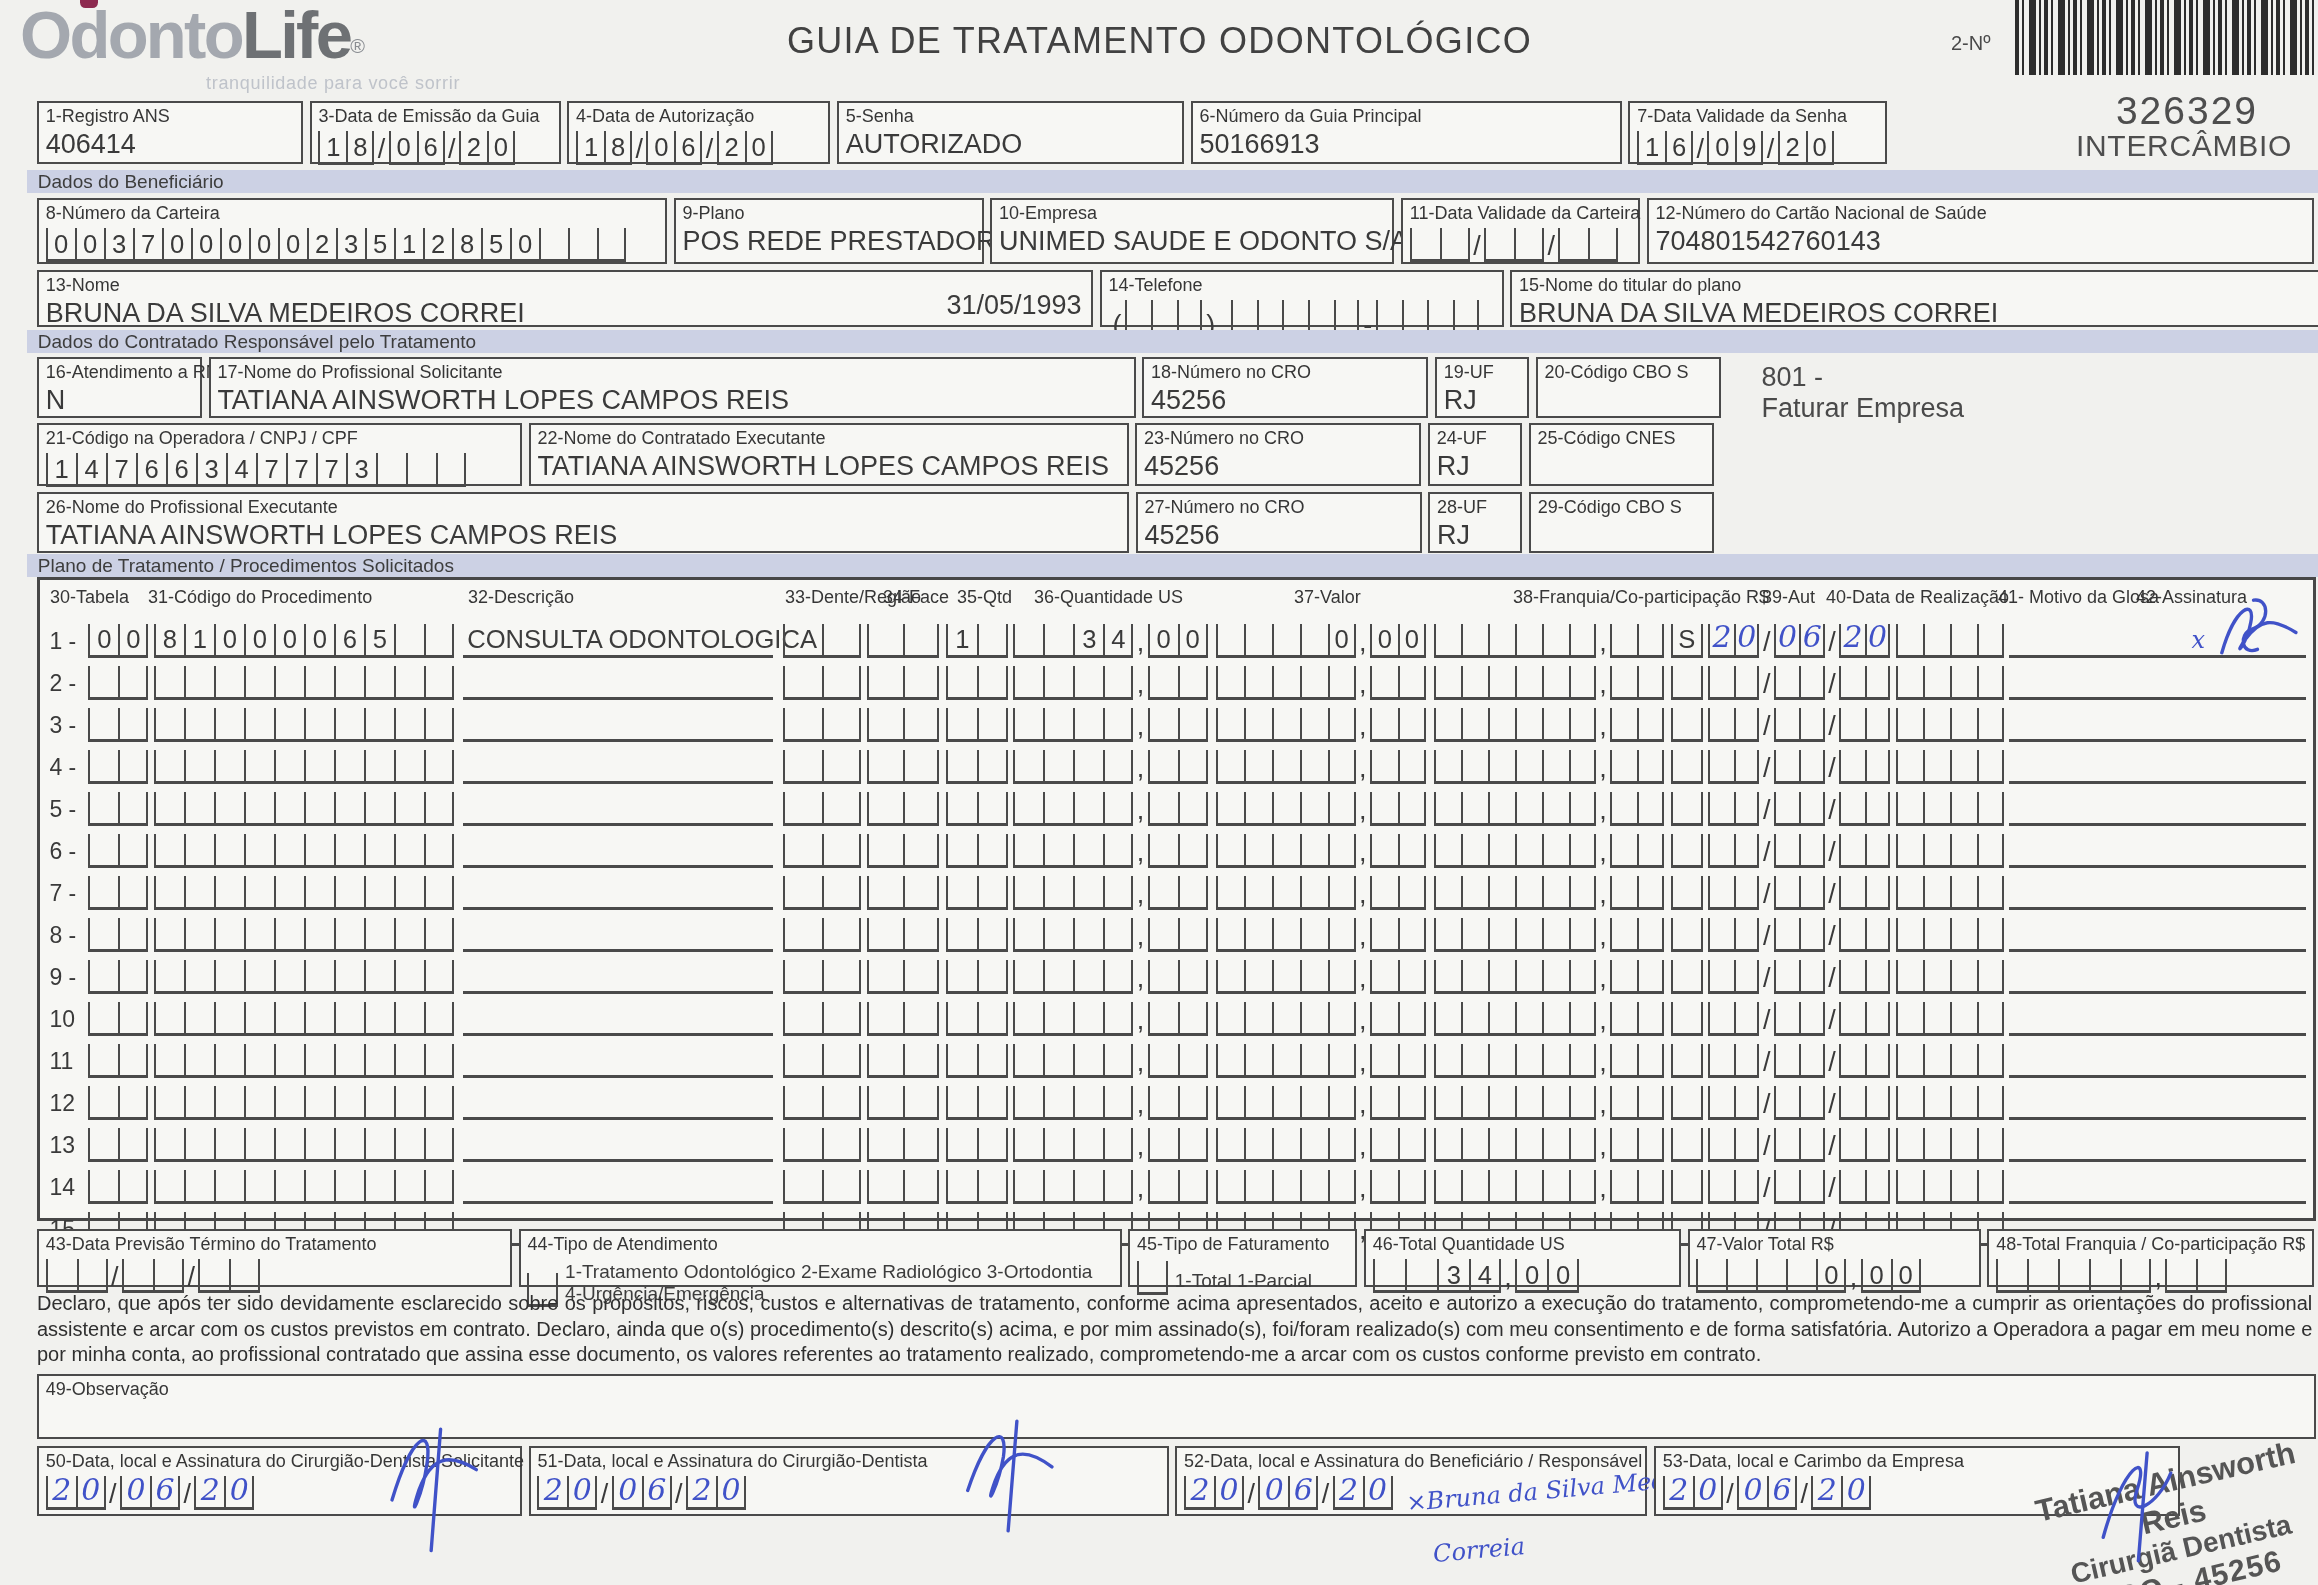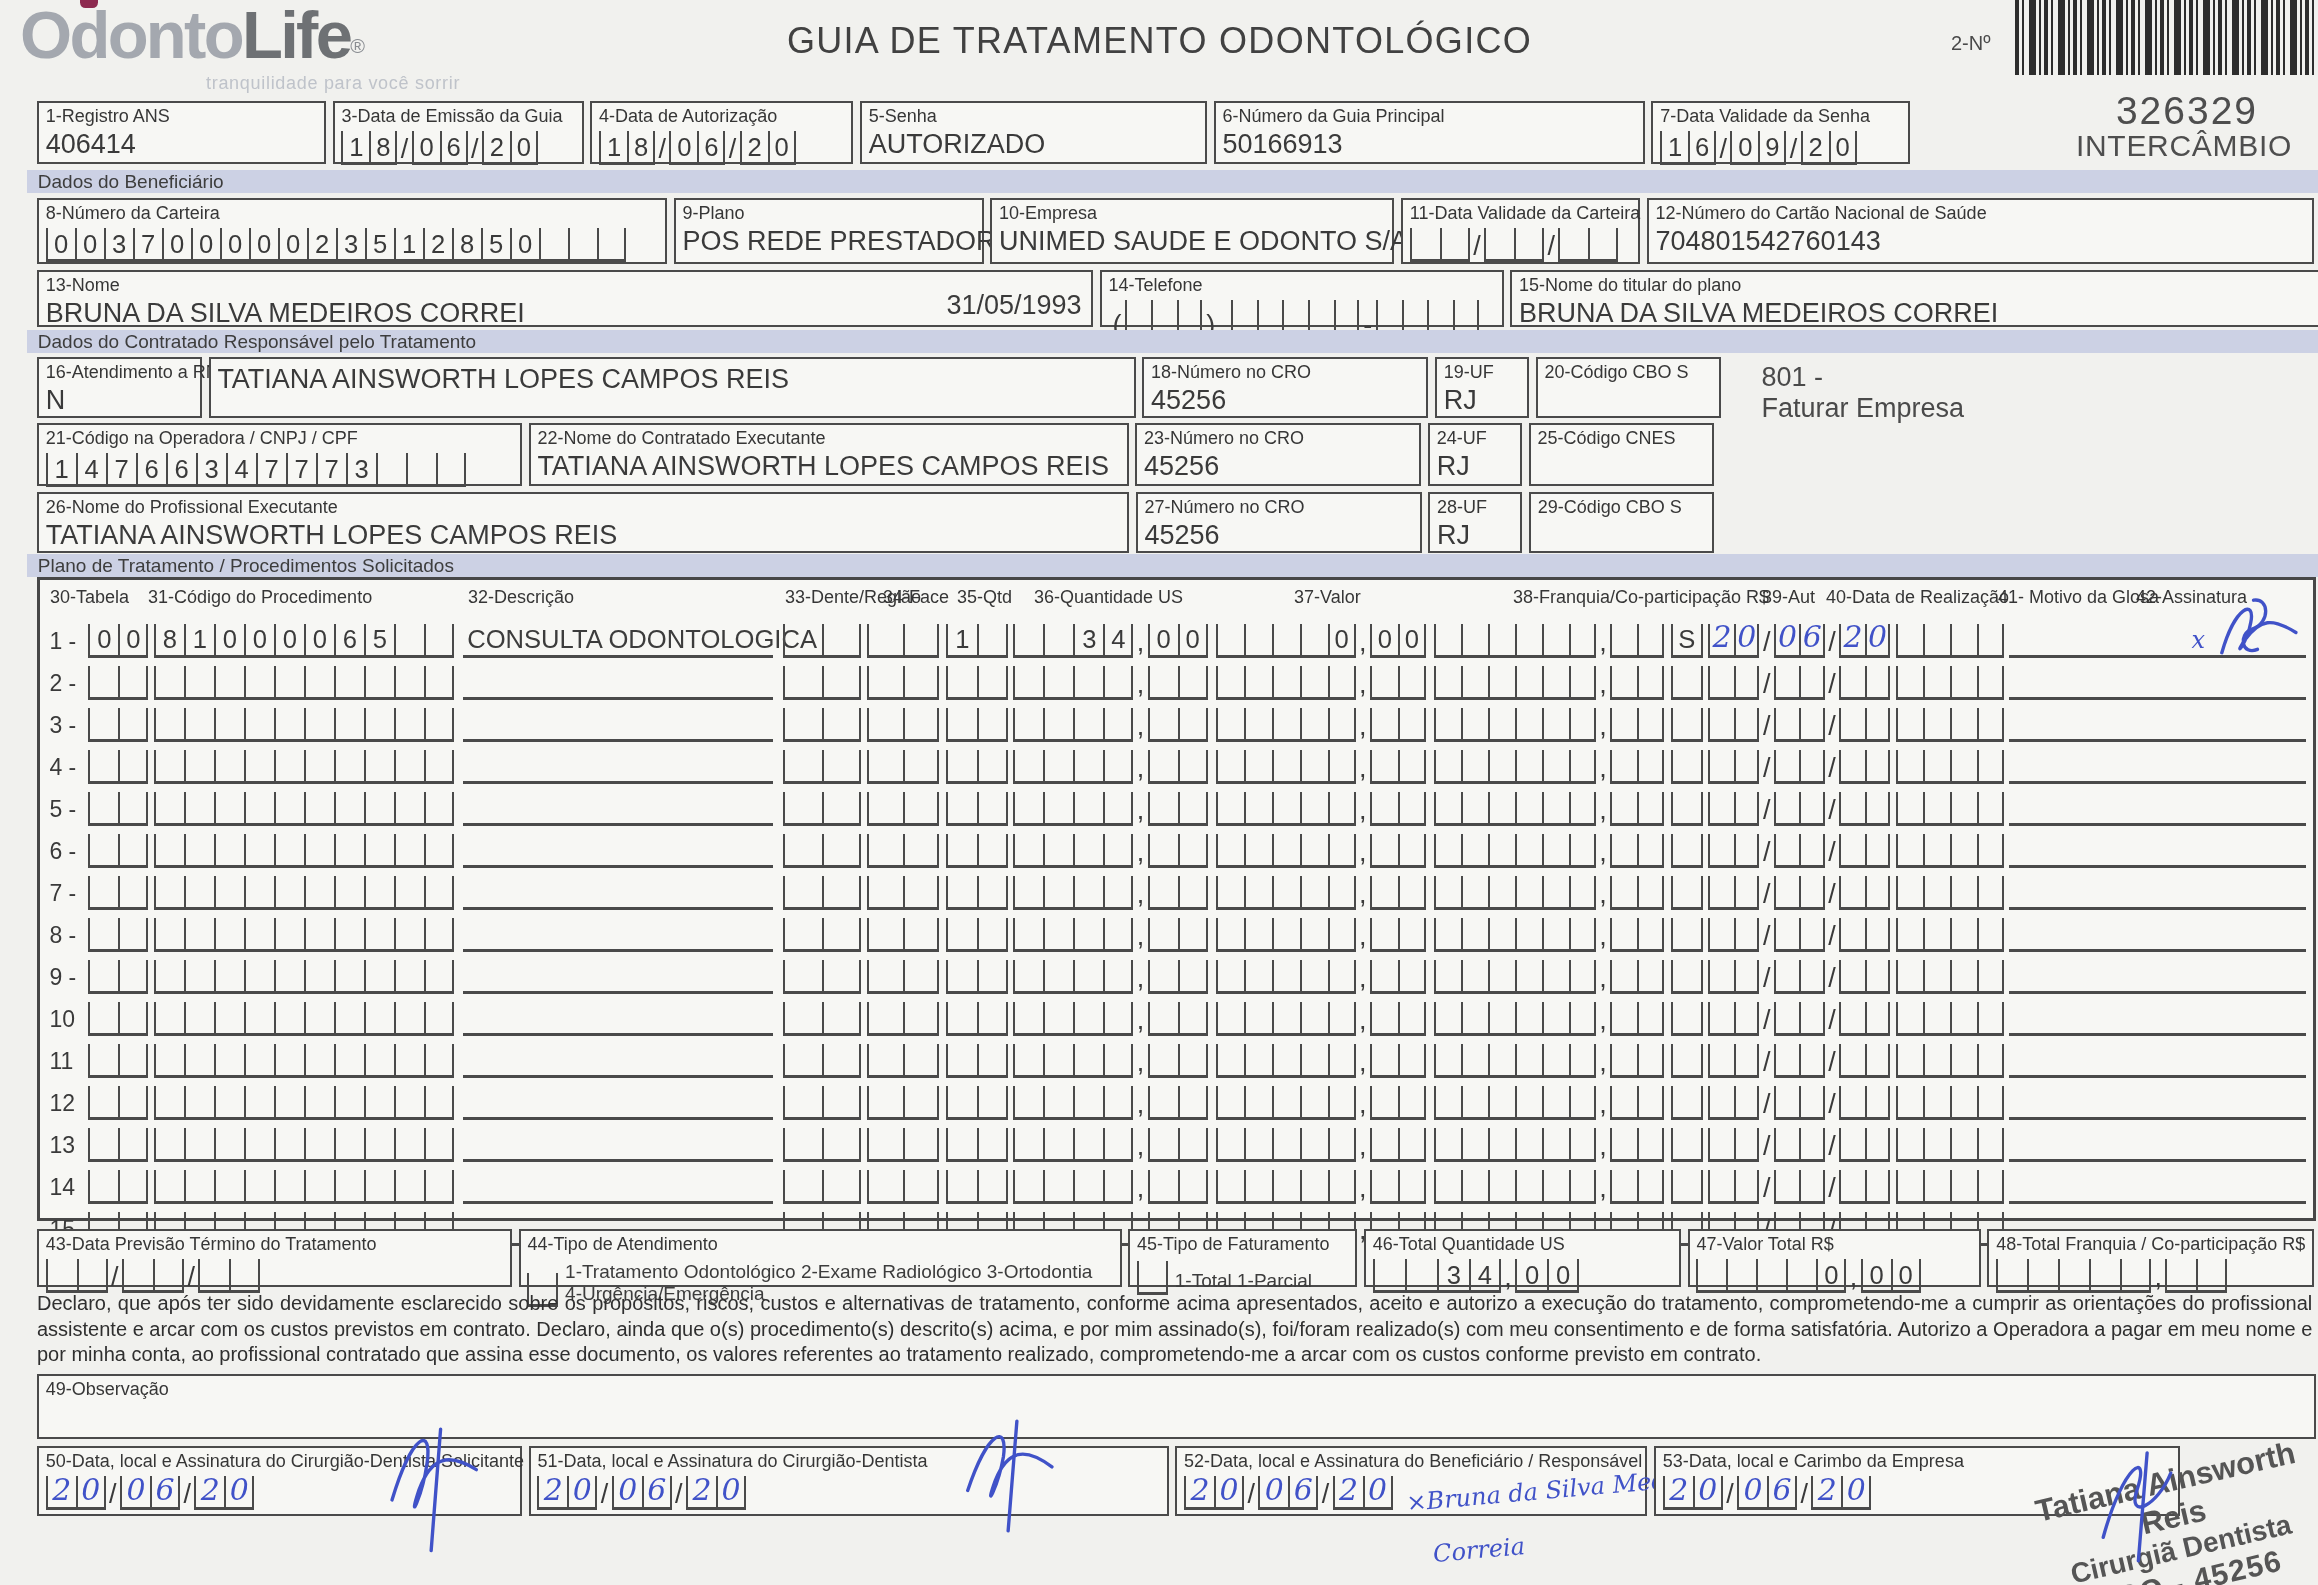--- a/index.html
+++ b/index.html
@@ -79,21 +79,21 @@
   <div class="logo-mark"></div>
   <div class="logo"><span class="p1">Odonto</span><span class="p2">Life</span><span class="reg">®</span></div>
   <div class="tagline">tranquilidade para você sorrir</div>
   <div class="title">GUIA DE TRATAMENTO ODONTOLÓGICO</div>
   <div class="no-label">2-Nº</div>
   <div class="barcode"></div>
   <div class="guide-number">326329</div>
   <div class="intercambio">INTERCÂMBIO</div>
 
   <div class="hrow" style="top:101px;height:63px">
-    <div class="fbox" style="width:289px">
+    <div class="fbox" style="width:266px">
       <span class="flabel">1-Registro ANS</span>
       <span class="fvalue">406414</span>
     </div>
     <div class="fbox" style="width:251px">
       <span class="flabel">3-Data de Emissão da Guia</span>
       <span class="comb">
           <span class="cgroup">
             <span class="ccell" style="width: 28px;">1</span>
             <span class="ccell" style="width: 28px;">8</span>
           </span>
@@ -264,20 +264,21 @@
   </div>
 
   <div class="secbar" style="top:330px">Dados do Contratado Responsável pelo Tratamento</div>
 
   <div class="hrow" style="top:357px;height:61px">
     <div class="fbox" style="width:165px">
       <span class="flabel">16-Atendimento a RN</span>
       <span class="fvalue">N</span>
     </div>
     <div class="fbox" style="width:927px">
+      <span class="flabel">17-Nome do Profissional Solicitante</span>
       <span class="fvalue">TATIANA AINSWORTH LOPES CAMPOS REIS</span>
     </div>
     <div class="fbox" style="width:286px">
       <span class="flabel">18-Número no CRO</span>
       <span class="fvalue">45256</span>
     </div>
     <div class="fbox" style="width:94px">
       <span class="flabel">19-UF</span>
       <span class="fvalue">RJ</span>
     </div>

